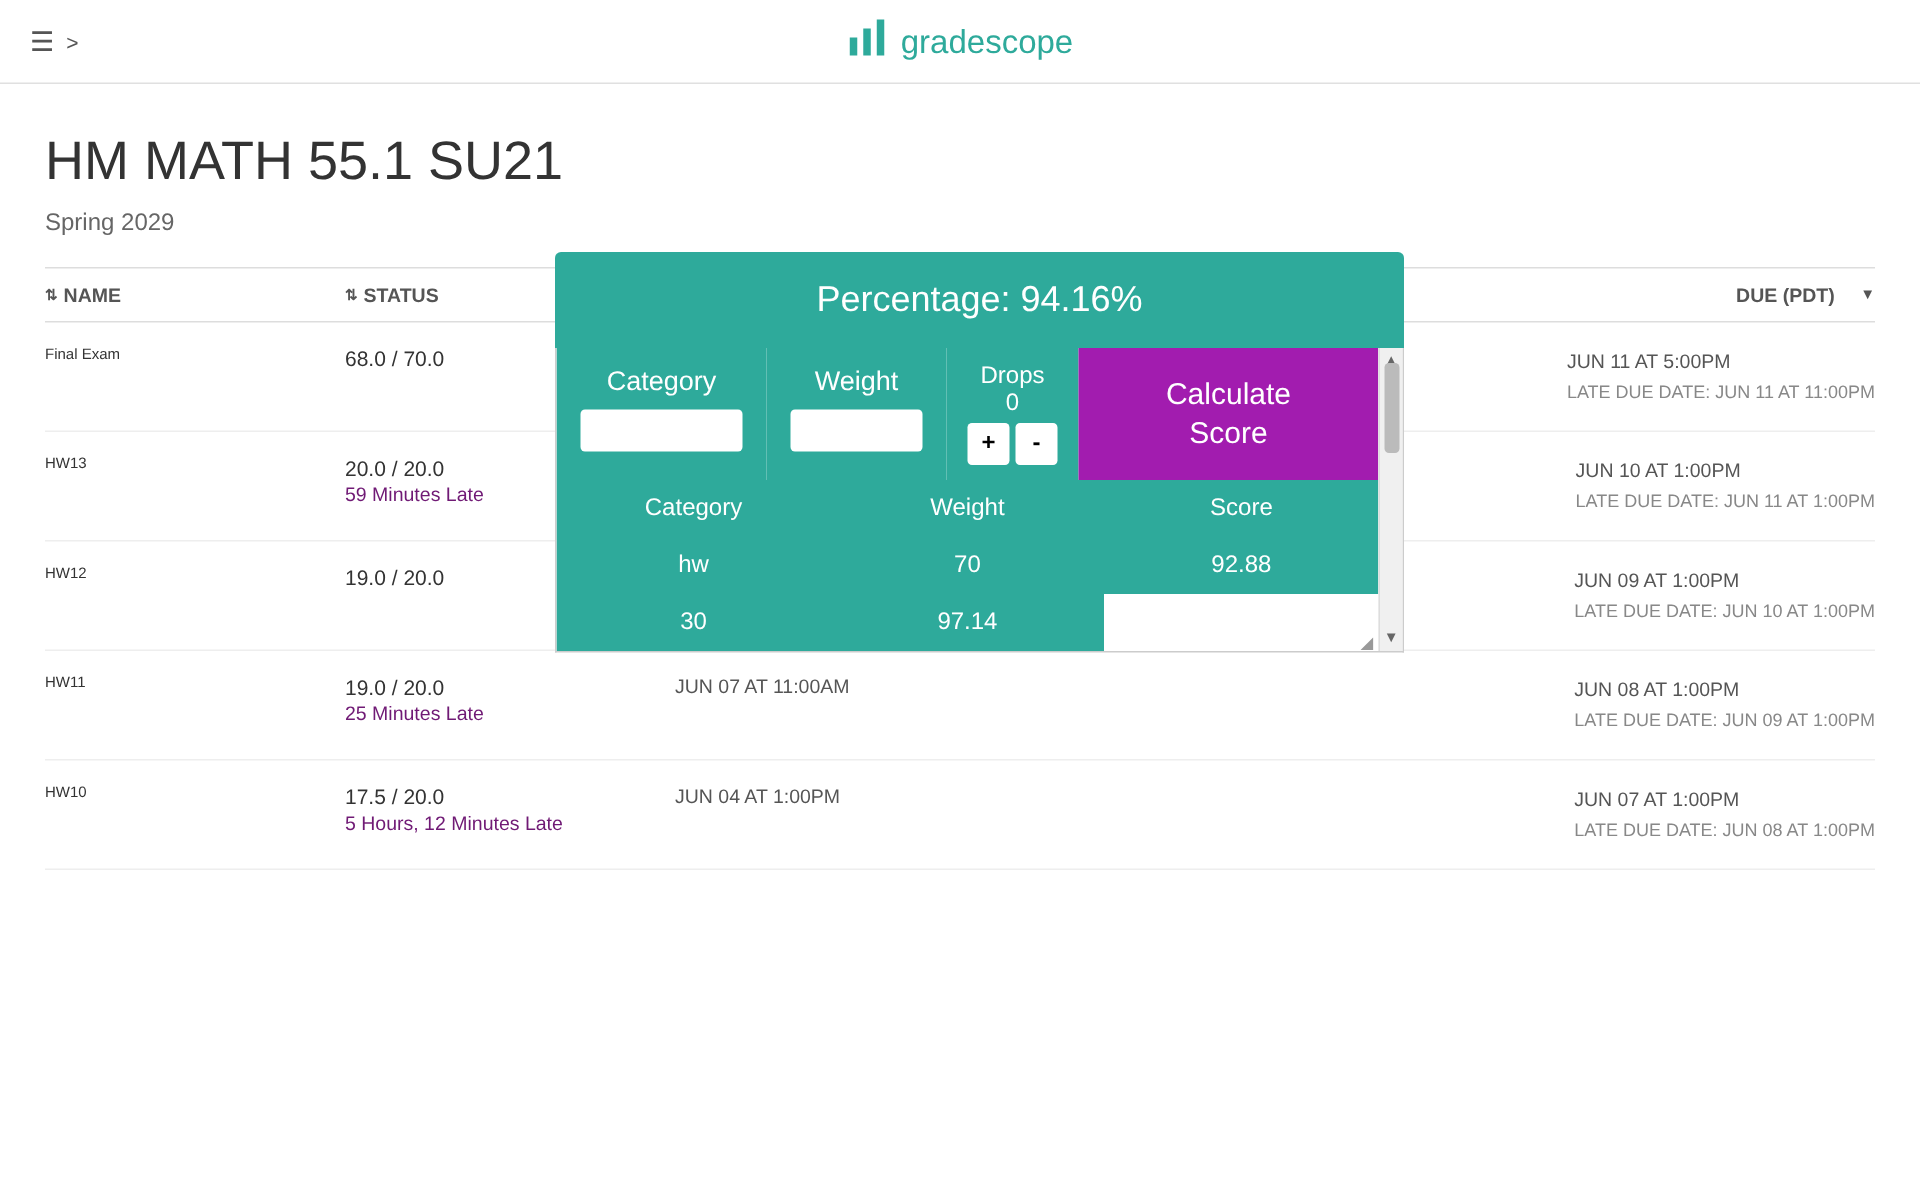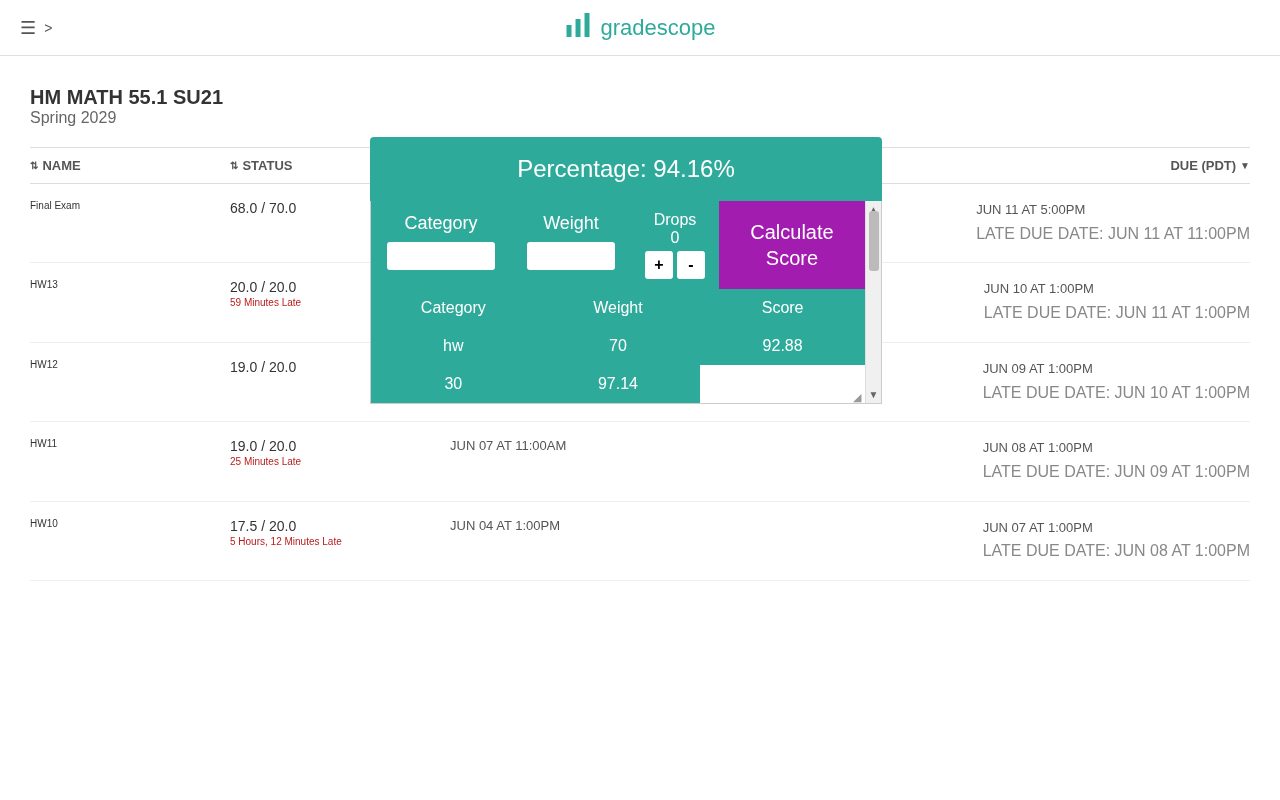--- a/index.html
+++ b/index.html
@@ -18,61 +18,61 @@
     .top-nav-left { display: flex; align-items: center; gap: 8px; cursor: pointer; }
     .hamburger-icon { font-size: 18px; color: #555; }
     .chevron-right { font-size: 14px; color: #555; }
     .logo-area { display: flex; align-items: center; gap: 8px; position: absolute; left: 50%; transform: translateX(-50%); }
     .logo-icon { color: #2eaa9b; font-size: 22px; }
     .logo-text { color: #2eaa9b; font-size: 22px; font-weight: 400; }
     .nav-right { width: 40px; }
 
     
     .page-content { padding: 30px 30px 0 30px; }
-    .course-title { font-size: 20px; font-weight: 700; color: #333; margin-bottom: 0; }
+    .course-title { font-size: 36px; font-weight: 400; color: #333; margin-bottom: 12px; }
     .course-subtitle { font-size: 16px; color: #666; margin-bottom: 20px; }
 
     
     .main-area { position: relative; }
 
     
     .table-header {
       display: flex;
       align-items: center;
       border-top: 1px solid #ddd;
       border-bottom: 1px solid #ddd;
       padding: 10px 0;
       background: #fff;
     }
     .col-name { width: 200px; display: flex; align-items: center; gap: 4px; font-weight: 600; font-size: 13px; color: #555; cursor: pointer; }
     .col-status { width: 220px; display: flex; align-items: center; gap: 4px; font-weight: 600; font-size: 13px; color: #555; cursor: pointer; }
     .col-release { flex: 1; font-weight: 600; font-size: 13px; color: #555; }
-    .col-due { text-align: right; font-weight: 600; font-size: 13px; color: #555; display: flex; align-items: center; justify-content: flex-end; gap: 4px; }
+    .col-due { text-align: right; font-weight: 600; font-size: 13px; color: #555; display: flex; align-items: center; justify-content: flex-end; gap: 17px; }
     .sort-icon { font-size: 10px; }
 
     .table-row {
       display: flex;
       align-items: flex-start;
       border-bottom: 1px solid #eee;
       padding: 16px 0;
     }
     .row-name { width: 200px; font-weight: 500; font-size: 10px; }
     .row-status { width: 220px; }
     .row-status-main { font-size: 14px; color: #333; }
-    .row-status-late { font-size: 10px; color: #b91c1c; margin-top: 2px; }
+    .row-status-late { font-size: 13px; color: #701a75; margin-top: 2px; }
     .row-release { flex: 1; font-size: 13px; color: #555; text-transform: uppercase; }
     .row-due { text-align: left; font-size: 13px; color: #555; text-transform: uppercase; line-height: 1.6; }
-    .row-due-late { font-size: 16px; color: #888; }
+    .row-due-late { font-size: 12px; color: #888; }
 
     
     .popup-container {
       position: absolute;
       top: -10px;
       left: 340px;
-      width: 512px;
+      width: 566px;
       z-index: 100;
     }
 
     
     .percentage-bar {
       background: #2eaa9b;
       color: #fff;
       text-align: center;
       font-size: 24px;
       font-weight: 400;

